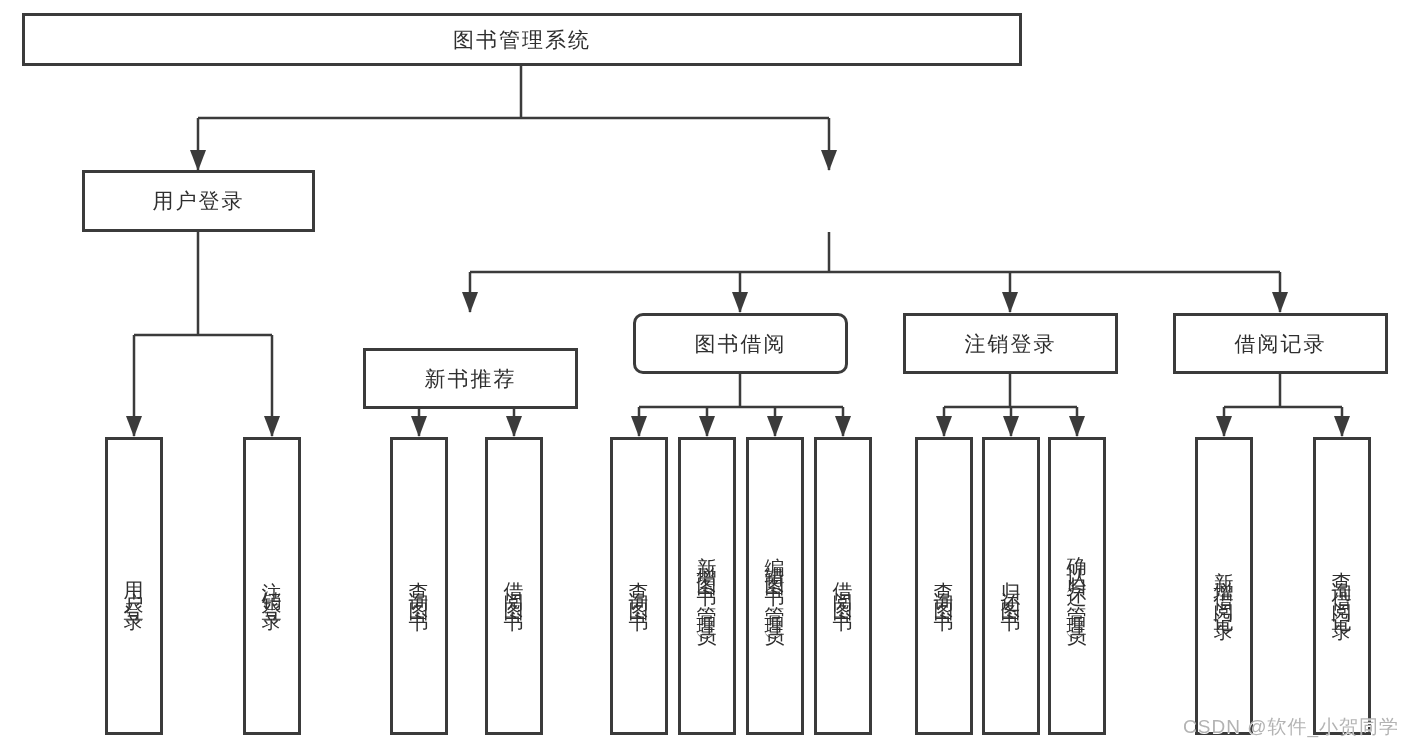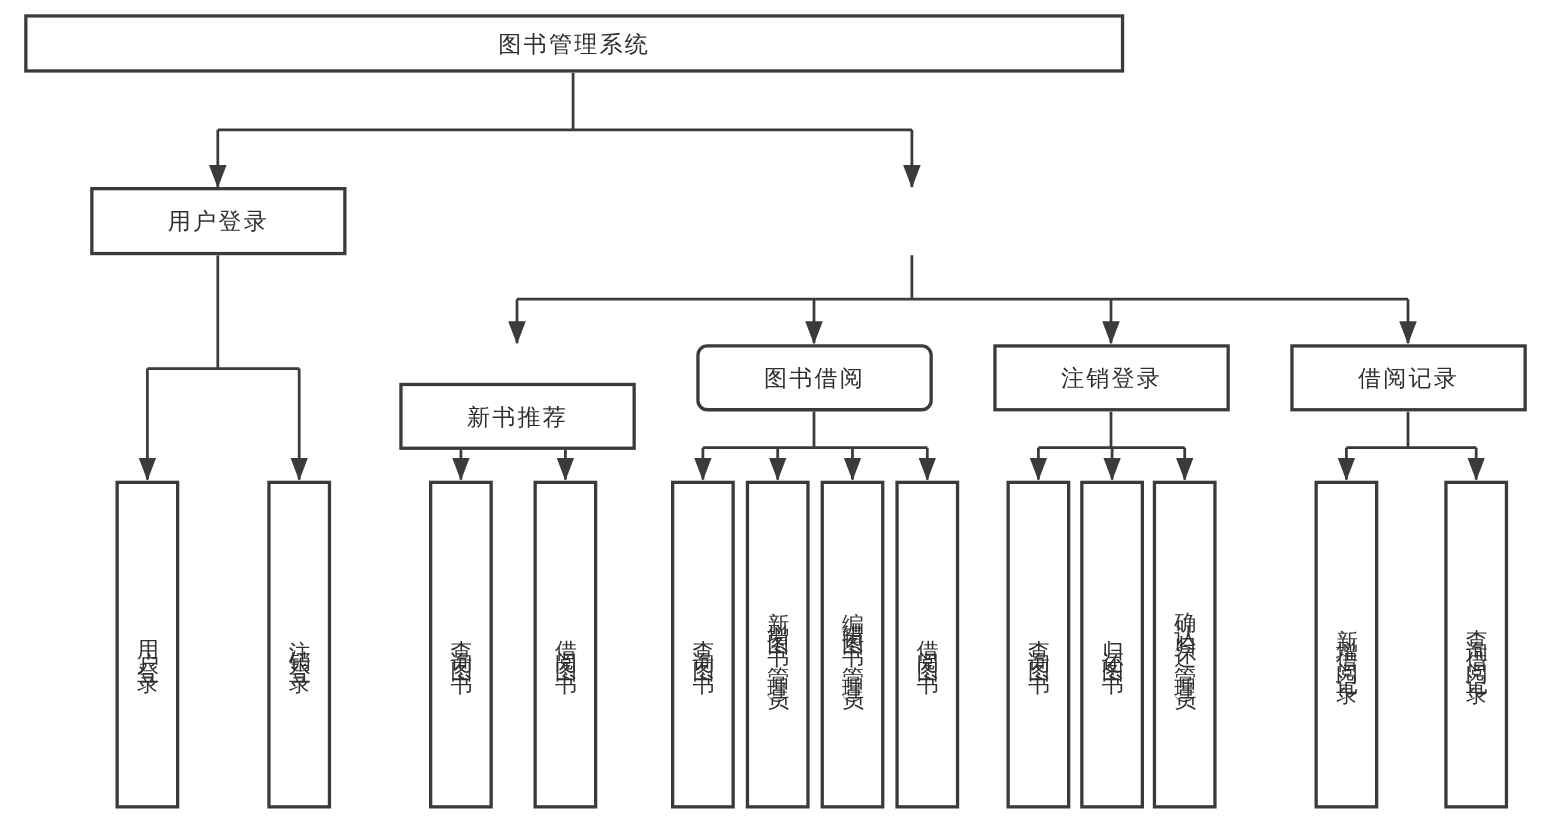--- a/index.html
+++ b/index.html
@@ -127,14 +127,15 @@
   <div class="box leaf lfC3">编辑图书（管理员）</div>
   <div class="box leaf lfC4">借阅图书</div>
 
   <div class="box leaf lfD1">查询图书</div>
   <div class="box leaf lfD2">归还图书</div>
   <div class="box leaf lfD3">确认归还（管理员）</div>
 
   <div class="box leaf lfE1">新增借阅记录</div>
   <div class="box leaf lfE2">查询借阅记录</div>
 
+  <div class="watermark">CSDN @软件_小贺同学</div>
 
 </div>
 
 </body></html>

